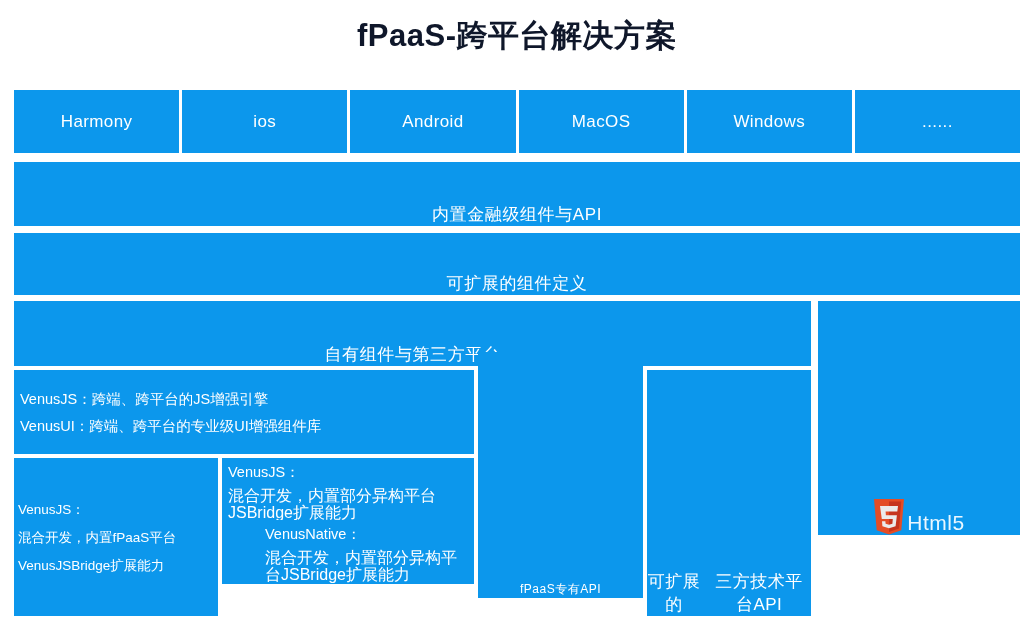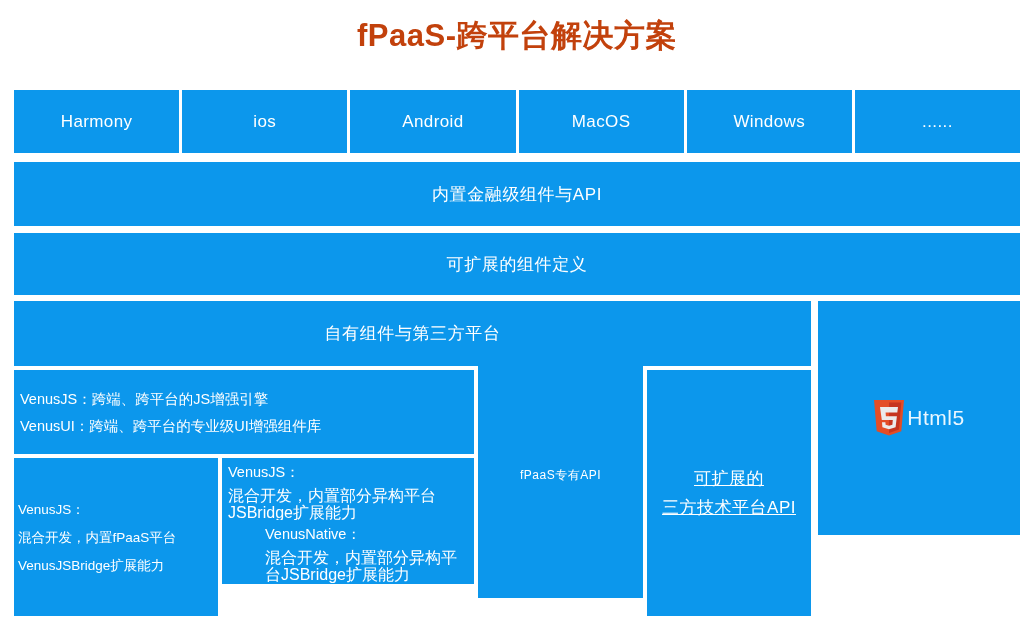--- a/index.html
+++ b/index.html
@@ -18,32 +18,32 @@
   }
 
   
   .title {
     position: absolute;
     left: 0; top: 16px;
     width: 1034px;
     text-align: center;
     font-size: 31px;
     font-weight: 600;
-    color: #c2410c;
+    color: #0f172a;
     letter-spacing: 0.5px;
     line-height: 40px;
   }
 
   
   .blue {
     background: #0C97EC;
     color: #ffffff;
     position: absolute;
     display: flex;
-    align-items: center;
+    align-items: flex-end;
     justify-content: center;
     overflow: hidden;
   }
 
   
   .os-row {
     position: absolute;
     left: 14px; top: 90px;
     width: 1006px; height: 63px;
     display: flex;
@@ -138,26 +138,25 @@
     left: 478px; top: 352px;
     width: 165px; height: 246px;
     font-size: 12px;
     letter-spacing: 0.5px;
   }
 
   
   #api-third {
     left: 647px; top: 370px;
     width: 164px; height: 246px;
-    flex-direction: column;
+    flex-direction: row;
     gap: 6px;
     font-size: 17px;
     letter-spacing: 0.5px;
     text-align: center;
-    text-decoration: underline;
   }
 
   
   #html5-col {
     left: 818px; top: 301px;
     width: 202px; height: 234px;
     gap: 2px;
   }
   #html5-col .logo {
     width: 32px; height: 36px;

